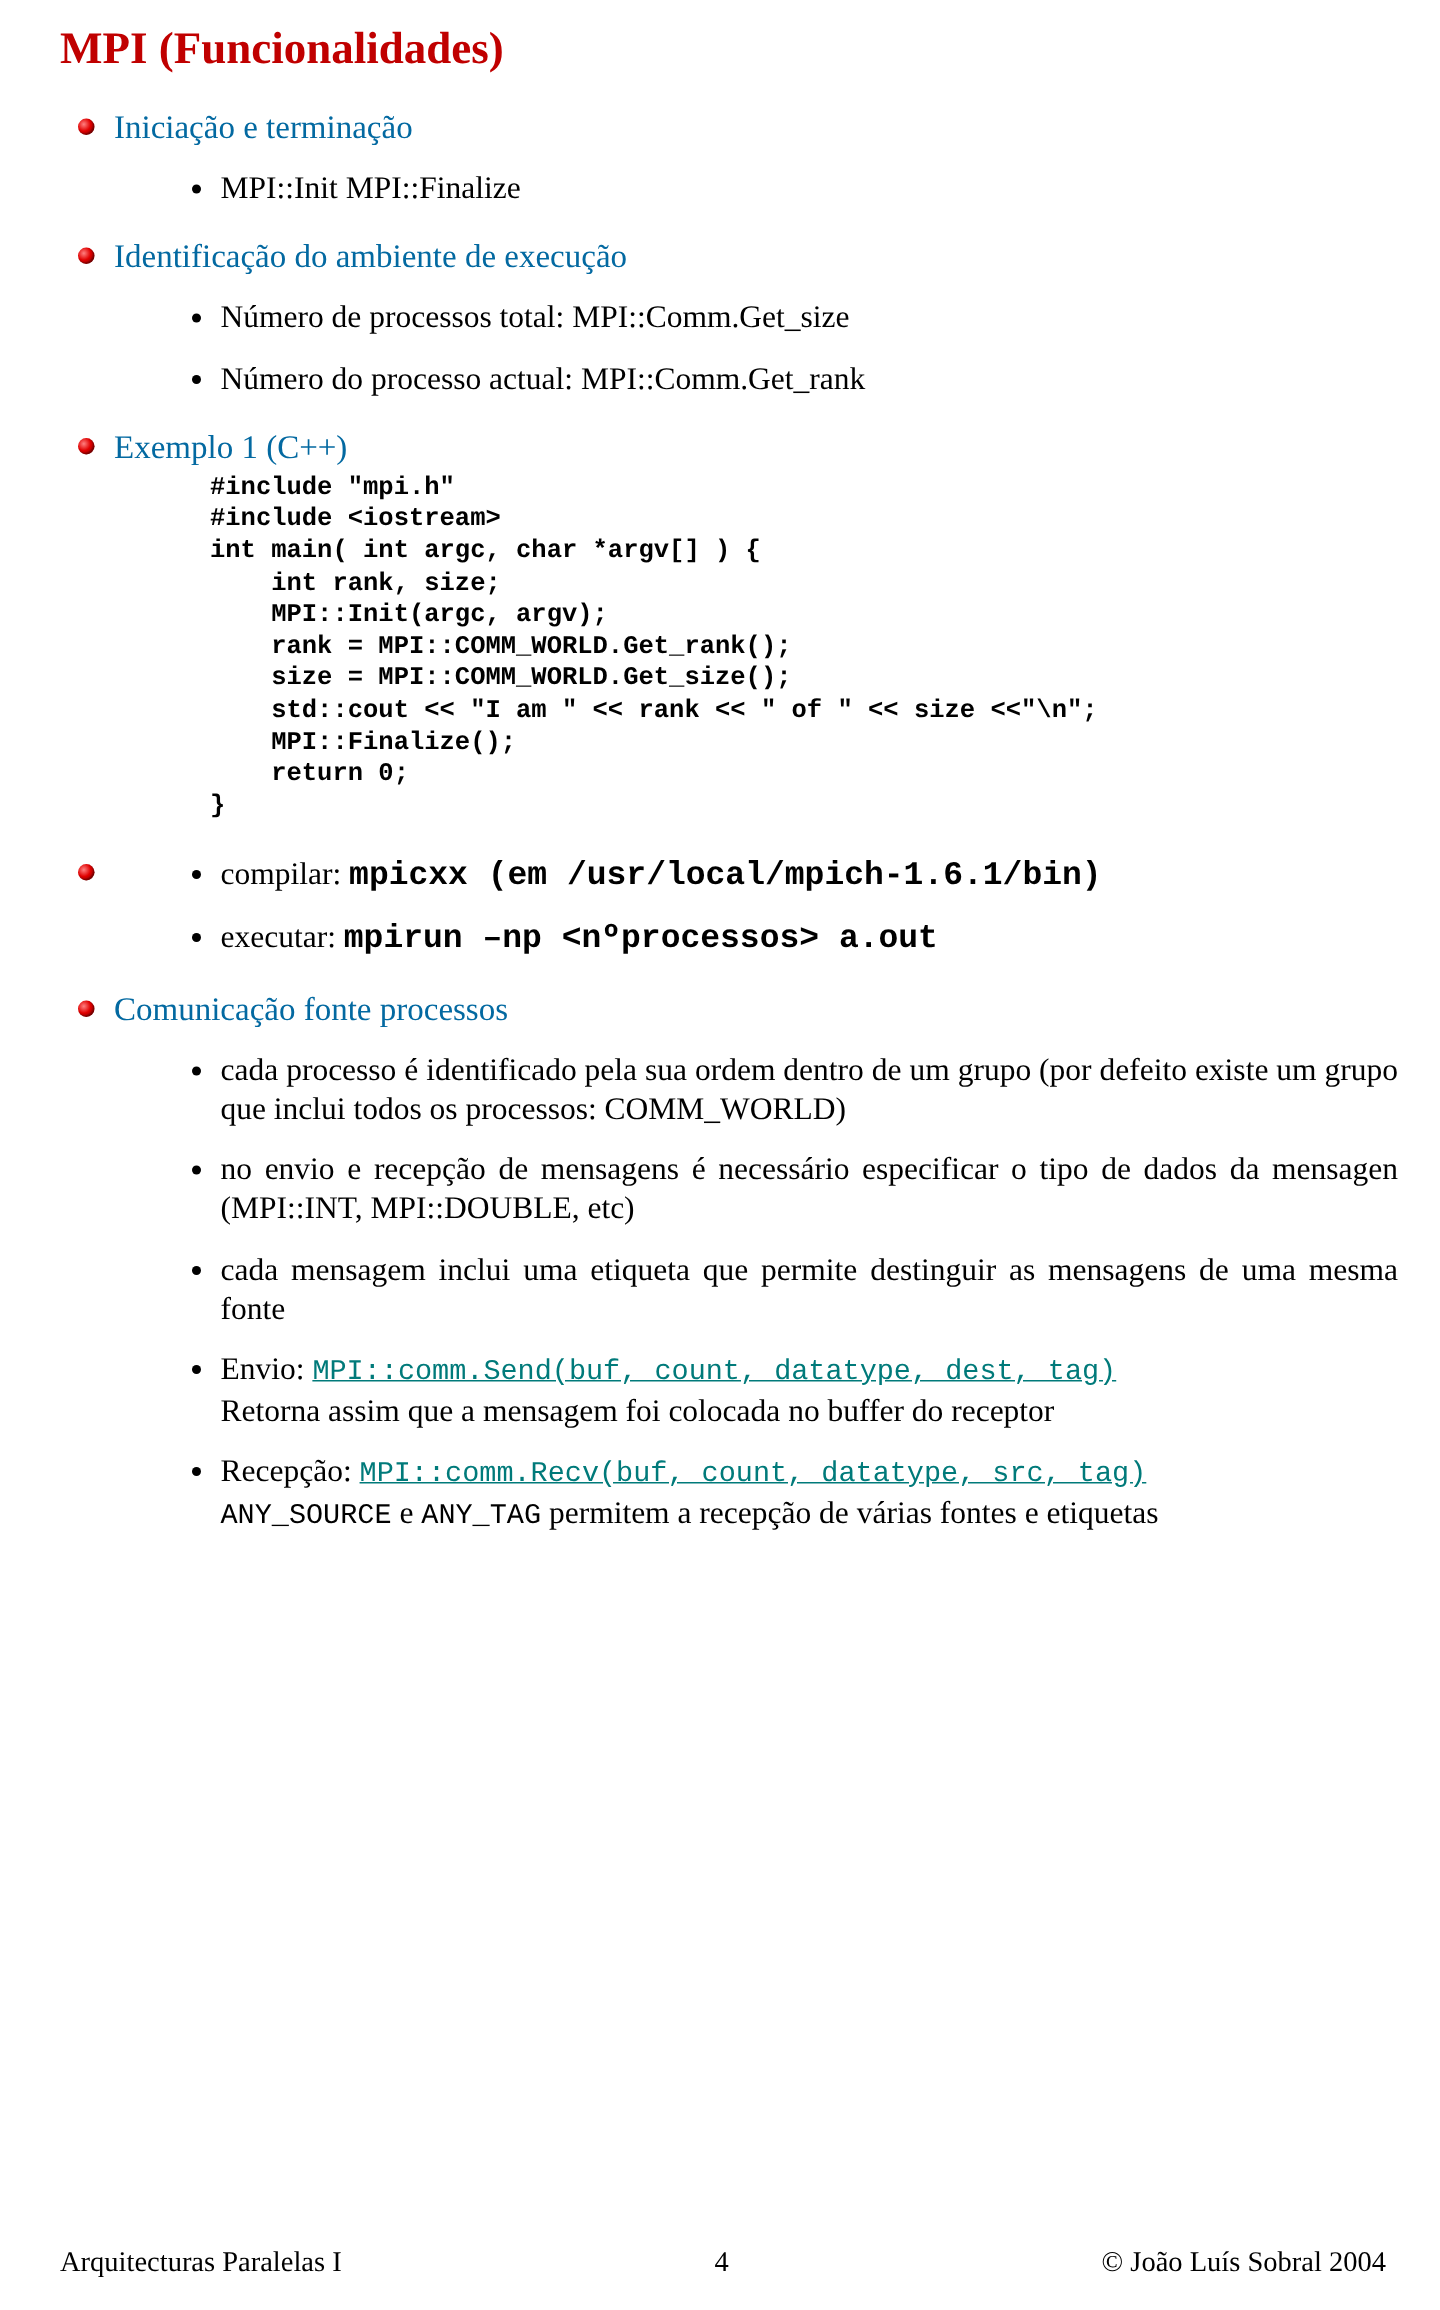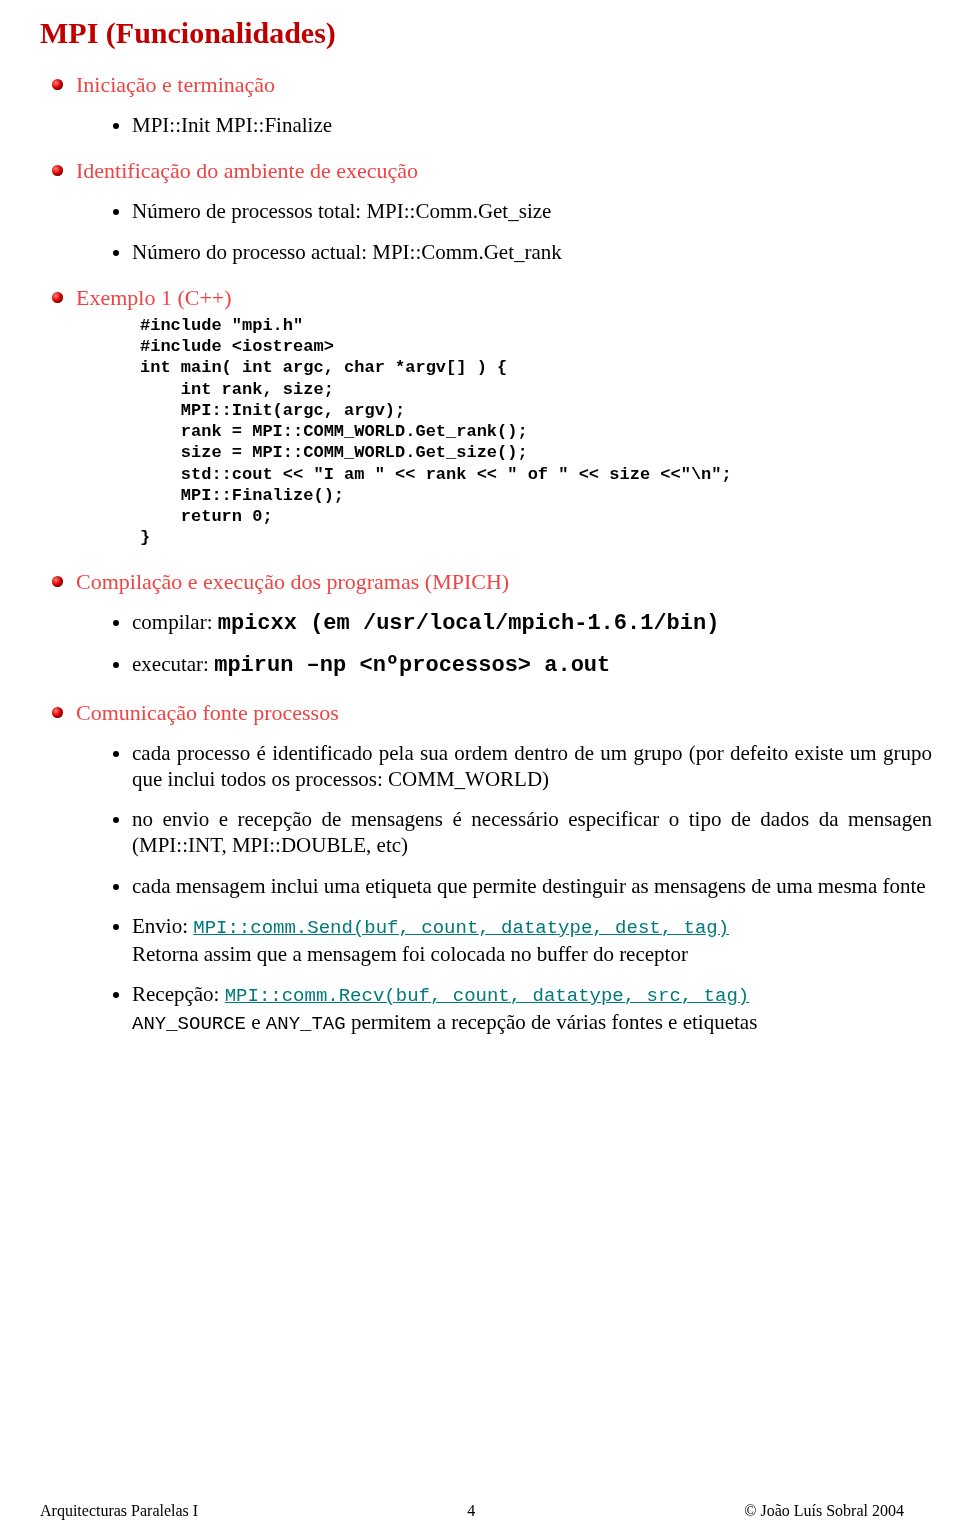--- a/index.html
+++ b/index.html
@@ -17,21 +17,21 @@
     box-sizing: border-box;
     position: relative;
   }
   h1.title {
     color: #c00000;
     font-weight: bold;
     font-size: 30px;
     margin: 0 0 22px 0;
   }
   .section {
-    color: #ef4444;
+    color: #0369a1;
     font-size: 22px;
     margin: 6px 0 4px 0;
   }
   ul.outer {
     list-style: none;
     padding: 0;
     margin: 0;
   }
   ul.outer > li {
     position: relative;
@@ -50,21 +50,21 @@
     box-shadow: inset -1px -1px 1px rgba(0,0,0,0.3);
   }
   ul.inner {
     list-style: disc;
     padding-left: 56px;
     margin: 14px 0 0 0;
   }
   ul.inner > li {
     font-size: 21px;
     color: #000;
-    margin: 8px 0 14px 0;
+    margin: 8px 0 14px 15px;
     line-height: 1.25;
   }
   .mono, pre.code {
     font-family: "Courier New", Courier, monospace;
   }
   pre.code {
     font-size: 17px;
     font-weight: bold;
     line-height: 1.25;
     white-space: pre;
@@ -86,22 +86,22 @@
     font-family: "Courier New", Courier, monospace;
     color: #000;
     font-size: 19px;
     text-align: center;
   }
   .italic { }
   .footer {
     position: absolute;
     bottom: 20px;
     left: 40px;
-    right: 56px;
-    font-size: 16px;
+    right: 36px;
+    font-size: 19px;
     display: flex;
     justify-content: space-between;
     text-align: center;
   }
 </style>
 </head>
 <body>
 
 <div class="page">
 
@@ -133,21 +133,20 @@
     MPI::Init(argc, argv);
     rank = MPI::COMM_WORLD.Get_rank();
     size = MPI::COMM_WORLD.Get_size();
     std::cout &lt;&lt; "I am " &lt;&lt; rank &lt;&lt; " of " &lt;&lt; size &lt;&lt;"\n";
     MPI::Finalize();
     return 0;
 }</pre>
     </li>
 
     <li>
-      <div class="section">Compilação e execução dos programas (MPICH)</div>
       <ul class="inner">
         <li>
           <span>compilar: </span><span class="mono-inline">mpicxx    (em /usr/local/mpich-1.6.1/bin)</span>
         </li>
         <li>
           <span>executar: </span><span class="mono-inline">mpirun –np &lt;nºprocessos&gt; a.out</span>
         </li>
       </ul>
     </li>
 

